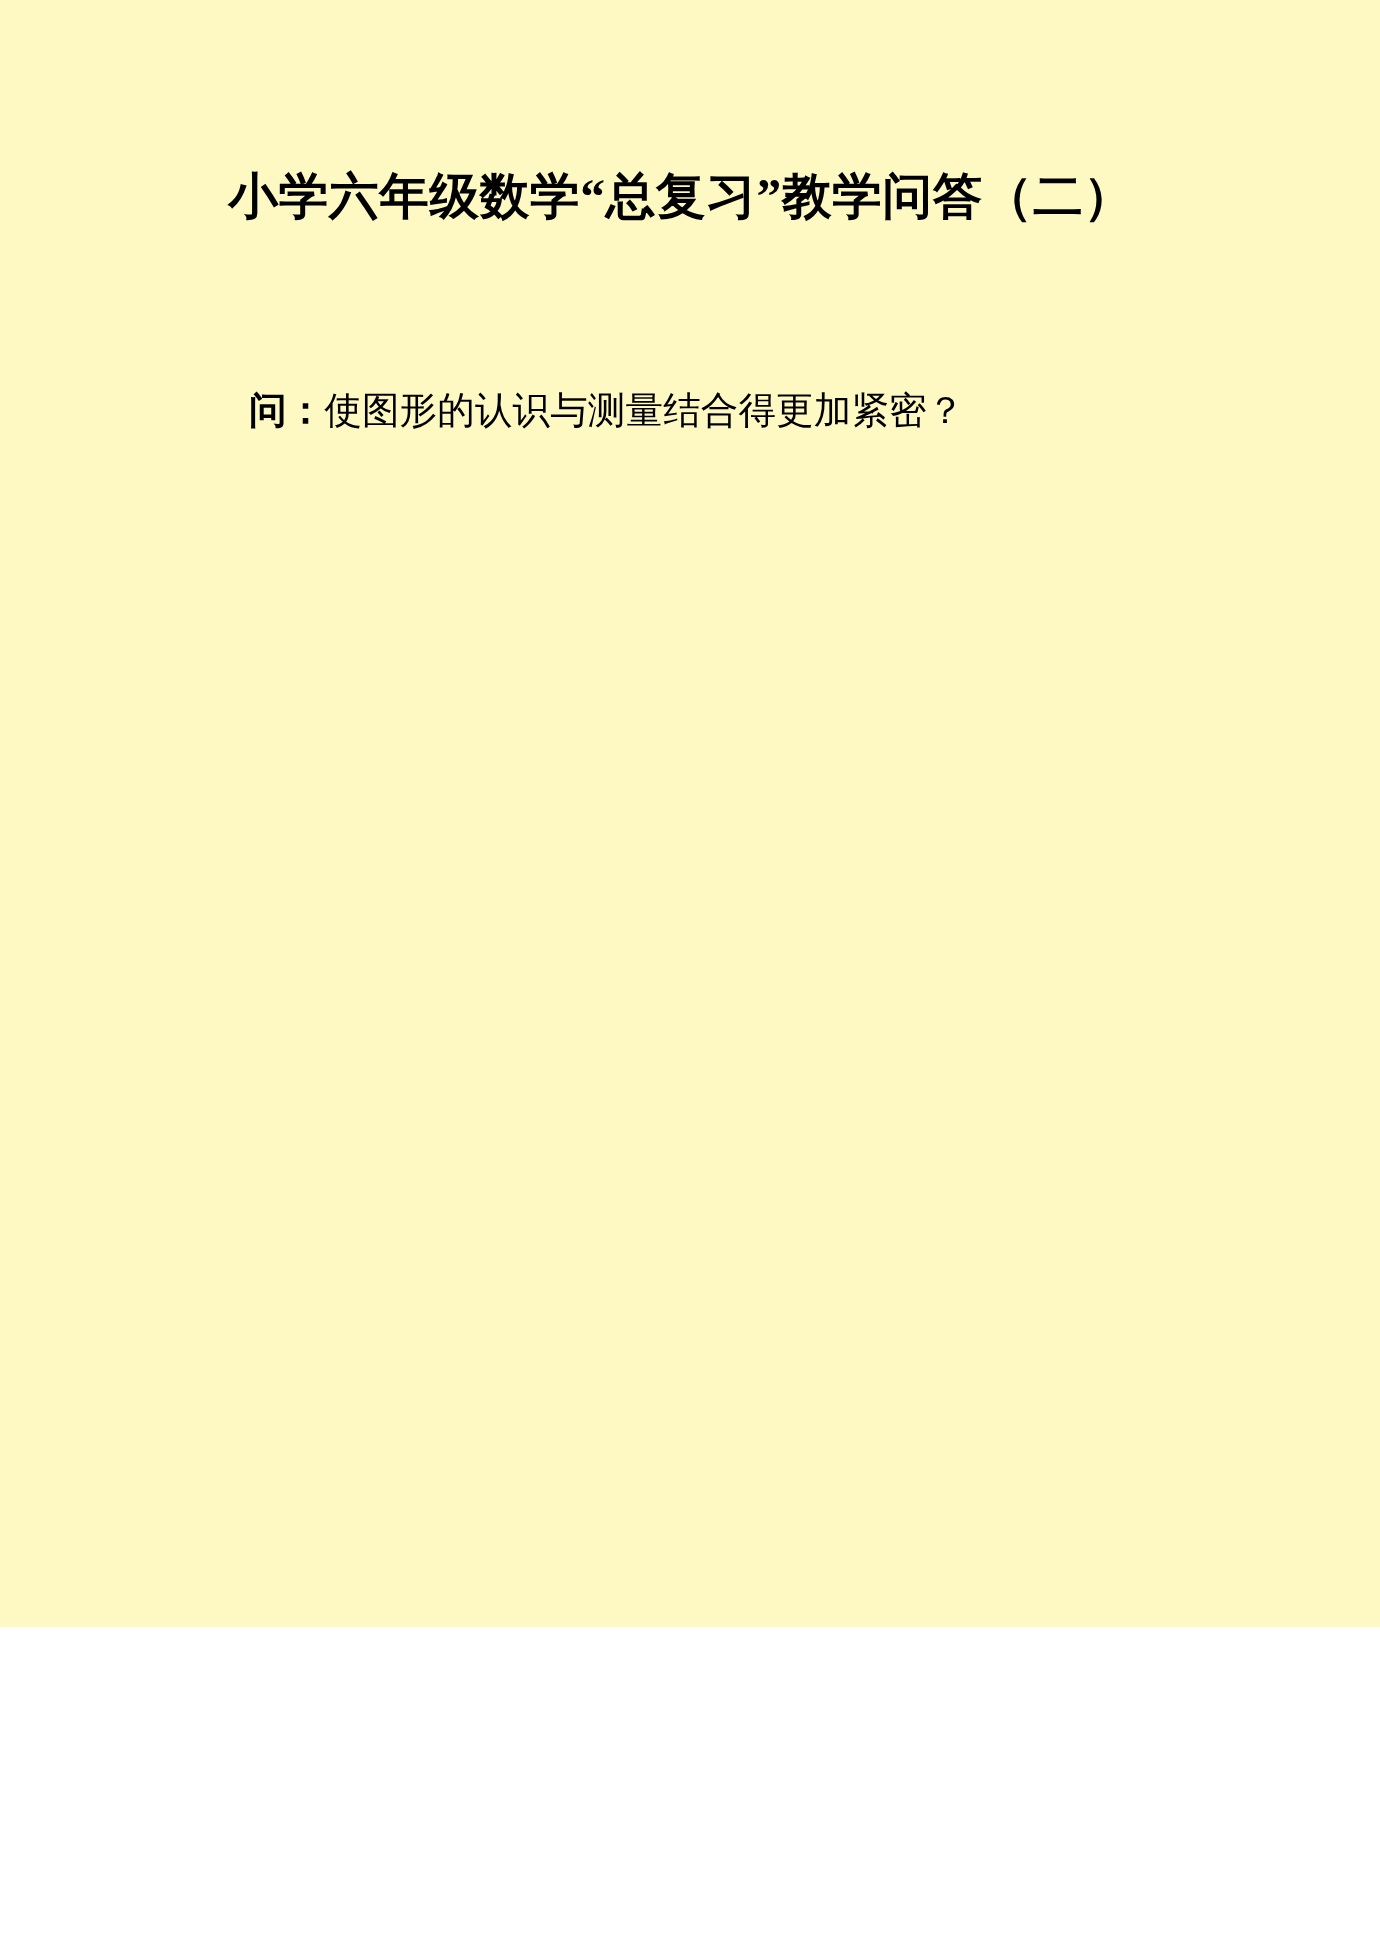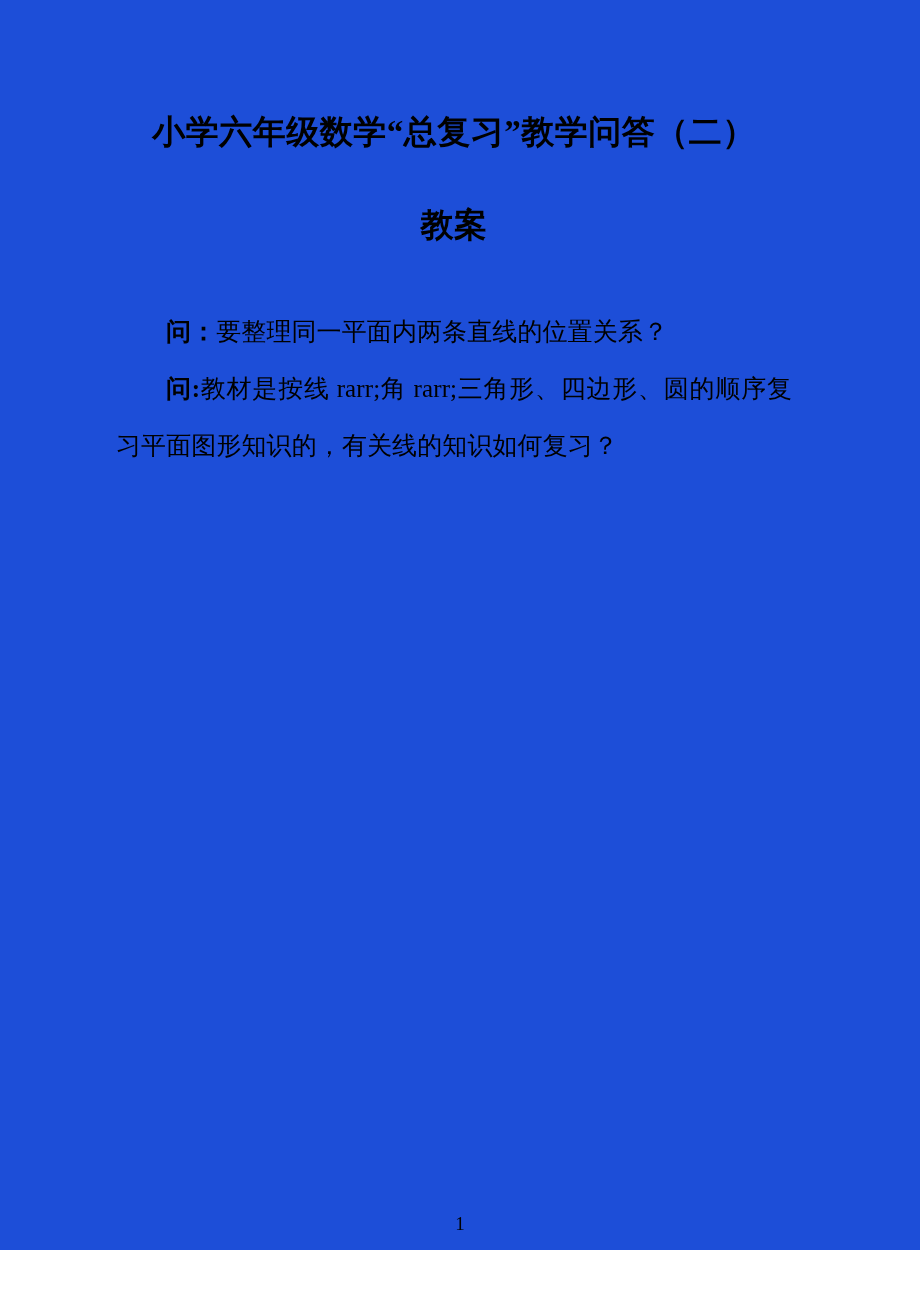--- a/index.html
+++ b/index.html
@@ -7,22 +7,22 @@
     padding: 0;
     background: #ffffff;
   }
   body {
     font-family: "Liberation Serif", "DejaVu Serif", serif;
     color: #000000;
   }
   .page {
     position: relative;
     width: 920px;
-    height: 1250px;
-    background: #1d4ed8;
+    height: 1085px;
+    background: #fef9c3;
     overflow: hidden;
     box-sizing: border-box;
   }
   .doc-body {
     position: absolute;
     left: 116px;
     top: 0;
     width: 676px;
   }
   .title-block {
@@ -68,27 +68,25 @@
 </head>
 <body>
 
 <div class="page">
 
   <div class="doc-body">
 
     <div class="title-block">
       <div class="doc-title-line">小学六年级数学“总复习”教学问答（二）</div>
       <div class="title-gap"></div>
-      <div class="doc-title-line">教案</div>
     </div>
 
-    <p class="para first-para"><span class="lead">问：</span><span>要整理同一平面内两条直线的位置关系？</span></p>
+    <p class="para first-para"><span class="lead">问：</span><span>使图形的认识与测量结合得更加紧密？</span></p>
 
 
-    <p class="para"><span class="lead">问:</span><span>教材是按线 rarr;角 rarr;三角形、四边形、圆的顺序复习平面图形知识的，有关线的知识如何复习？</span></p>
 
 
 
   </div>
 
   <div class="page-number">1</div>
 
 </div>
 
 </body></html>

